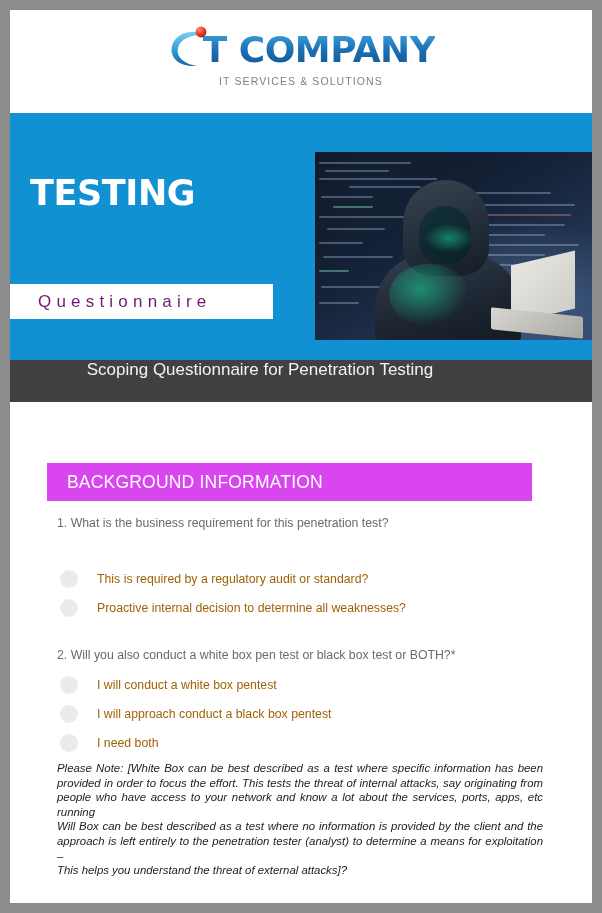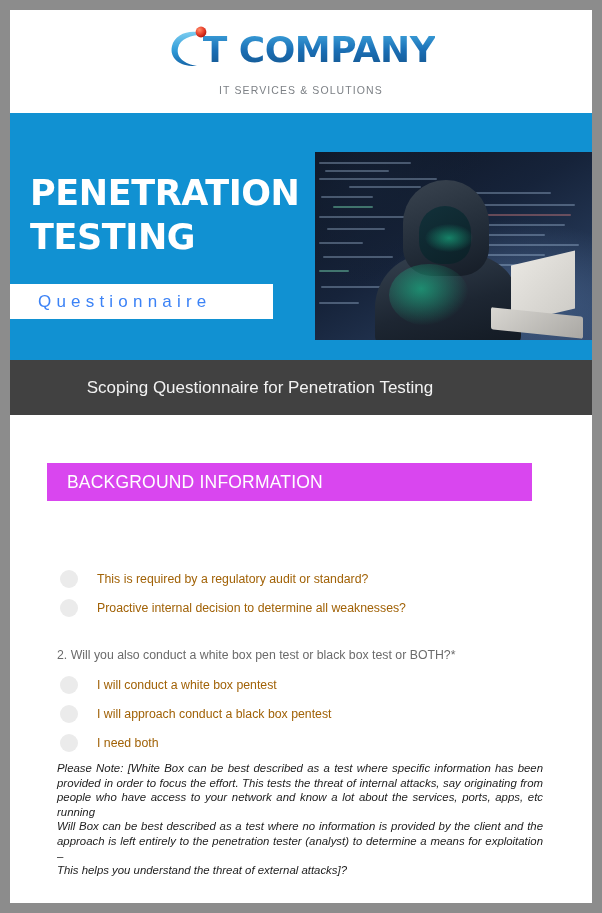--- a/index.html
+++ b/index.html
@@ -53,21 +53,21 @@
     font-size: 36px;
     line-height: 40px;
     letter-spacing: -0.5px;
     background: linear-gradient(180deg, #4ab3e8 0%, #1a6fb5 55%, #14538c 100%);
     -webkit-background-clip: text;
     background-clip: text;
     color: transparent;
     padding-top: 4px;
   }
   .logo-tagline {
-    margin-top: 10px;
+    margin-top: 1px;
     font-size: 10.5px;
     letter-spacing: 1.1px;
     color: #7d8186;
     text-align: center;
     font-family: "Liberation Sans", sans-serif;
   }
 
   
   .hero {
     position: absolute;
@@ -89,21 +89,21 @@
   .hero-sub-box {
     position: absolute;
     left: 0; top: 171px;
     width: 263px; height: 35px;
     background: #ffffff;
     display: flex;
     align-items: center;
   }
   .hero-sub-text {
     margin-left: 28px;
-    color: #3b82f6;
+    color: #701a75;
     font-size: 17px;
     letter-spacing: 5.2px;
     font-family: "Liberation Sans", sans-serif;
   }
 
   
   .hero-photo {
     position: absolute;
     left: 305px; top: 39px;
     width: 277px; height: 188px;
@@ -178,24 +178,23 @@
     width: 92px; height: 22px;
     background: linear-gradient(140deg,#d9d7d2 0%,#a9a7a3 100%);
     transform: skewY(6deg);
     border-radius: 2px;
   }
 
   
   .dark-banner {
     position: absolute;
     left: 0; top: 350px;
-    width: 582px; height: 55px;
+    width: 582px; height: 42px;
     background: #414141;
     display: flex;
-    align-items: center;
   }
   .dark-banner-text {
     width: 100%;
     text-align: center;
     padding-right: 82px;
     color: #f2f2f2;
     font-size: 17px;
     font-family: "Liberation Sans", sans-serif;
   }
 
@@ -288,21 +287,20 @@
         </span>
         <span class="logo-word">T COMPANY</span>
       </div>
       <div class="logo-tagline">IT SERVICES &amp; SOLUTIONS</div>
     </div>
   </div>
 
   <div class="hero">
 
     <div class="hero-title">
-      <div>PENETRATION</div>
       <div>TESTING</div>
     </div>
 
     <div class="hero-sub-box">
       <span class="hero-sub-text">Questionnaire</span>
     </div>
 
     <div class="hero-photo">
       <div class="photo-bg"></div>
 
@@ -348,20 +346,21 @@
     <div class="dark-banner-text">Scoping Questionnaire for Penetration Testing</div>
   </div>
 
   <div class="content">
 
     <div class="section-bar">
       <span class="section-bar-text">BACKGROUND INFORMATION</span>
     </div>
 
     <div class="q-block" style="top:103px;">
+      <div class="q-text">1. What is the business requirement for this penetration test?</div>
     </div>
 
     <div class="q-block" style="top:151px;">
       <div class="opt-row">
         <span class="radio"></span>
         <span class="opt-label">This is required by a regulatory audit or standard?</span>
       </div>
       <div class="opt-row">
         <span class="radio"></span>
         <span class="opt-label">Proactive internal decision to determine all weaknesses?</span>

